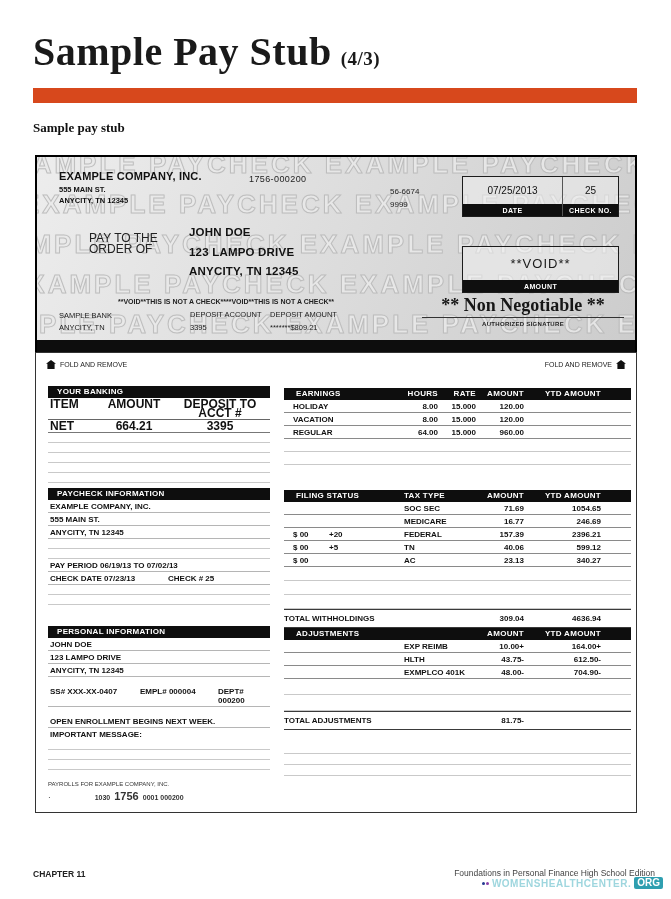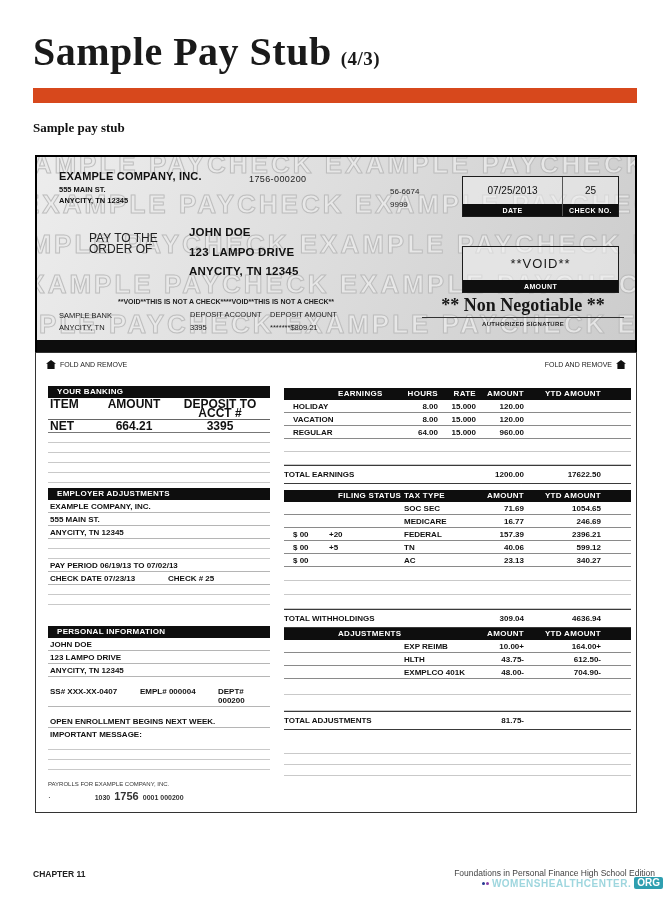--- a/index.html
+++ b/index.html
@@ -64,21 +64,21 @@
 
   .two-grid { display:grid; grid-template-columns:118px 1fr; }
 
   .ids-grid { display:grid; grid-template-columns:90px 78px 1fr; }
 
   
   .eg { display:grid; grid-template-columns:100px 54px 38px 48px 77px 30px; }
   .fg { display:grid; grid-template-columns:45px 75px 72px 48px 77px 30px; }
   .ag { display:grid; grid-template-columns:120px 72px 48px 77px 30px; }
   .thead { background:#0e0e0e; color:#fff; font-size:8px; font-weight:bold; letter-spacing:0.3px; padding:2px 0; height:12px; line-height:8px; }
-  .thead .pl { padding-left:12px;margin-left:42px; }
+  .thead .pl { padding-left:12px; }
   .r { text-align:right; }
   .trow { font-size:8px; font-weight:bold; border-bottom:1px solid #8a8a8a; padding:1.5px 0; line-height:9px; }
   .trow .pl, .thead-row .pl { padding-left:9px; }
   .total-row { font-size:8px; font-weight:bold; border-top:1px solid #3a3a3a; border-bottom:1px solid #3a3a3a; padding:4px 0; line-height:9px; }
   .netpay-row { font-size:8.5px; font-weight:bold; padding:3px 0; line-height:9px; }
 
   .payroll { position:absolute; left:12px; font-size:6px; color:#333; }
   .payroll .codes { display:flex; align-items:baseline; margin-top:3px; }
   .payroll .dot { font-size:8px; margin-right:44px; }
   .payroll .c1 { font-size:7px; font-weight:bold; }
@@ -206,21 +206,21 @@
       </div>
       <div class="empty"></div>
       <div class="empty"></div>
       <div class="empty"></div>
       <div class="empty"></div>
       <div class="empty"></div>
       <div class="empty"></div>
     </div>
 
     <div class="lcol" style="top:135px;">
-      <div class="bar">EMPLOYER ADJUSTMENTS</div>
+      <div class="bar">PAYCHECK INFORMATION</div>
       <div class="ln">EXAMPLE COMPANY, INC.</div>
       <div class="ln">555 MAIN ST.</div>
       <div class="ln">ANYCITY, TN 12345</div>
       <div class="empty"></div>
       <div class="empty"></div>
       <div class="ln">PAY PERIOD 06/19/13 TO 07/02/13</div>
       <div class="ln two-grid">
         <span>CHECK DATE 07/23/13</span>
         <span>CHECK # 25</span>
       </div>
@@ -285,26 +285,20 @@
       <div class="trow eg">
         <span class="pl">REGULAR</span>
         <span class="r">64.00</span>
         <span class="r">15.000</span>
         <span class="r">960.00</span>
         <span class="r"></span>
         <span></span>
       </div>
       <div class="empty" style="height:13px;"></div>
       <div class="empty" style="height:13px;"></div>
-      <div class="total-row eg">
-        <span class="pl" style="grid-column:1/4;">TOTAL EARNINGS</span>
-        <span class="r" style="grid-column:4;">1200.00</span>
-        <span class="r">17622.50</span>
-        <span></span>
-      </div>
     </div>
 
     <div class="rcol" style="top:137px;">
       <div class="thead fg">
         <span class="pl" style="grid-column:1/3;">FILING STATUS</span>
         <span>TAX TYPE</span>
         <span class="r">AMOUNT</span>
         <span class="r">YTD AMOUNT</span>
         <span></span>
       </div>

